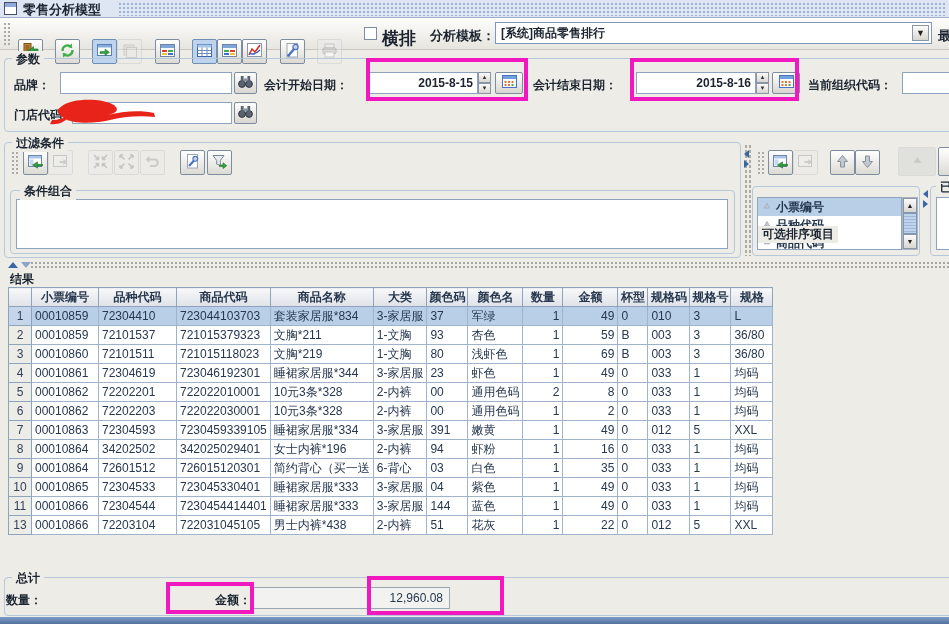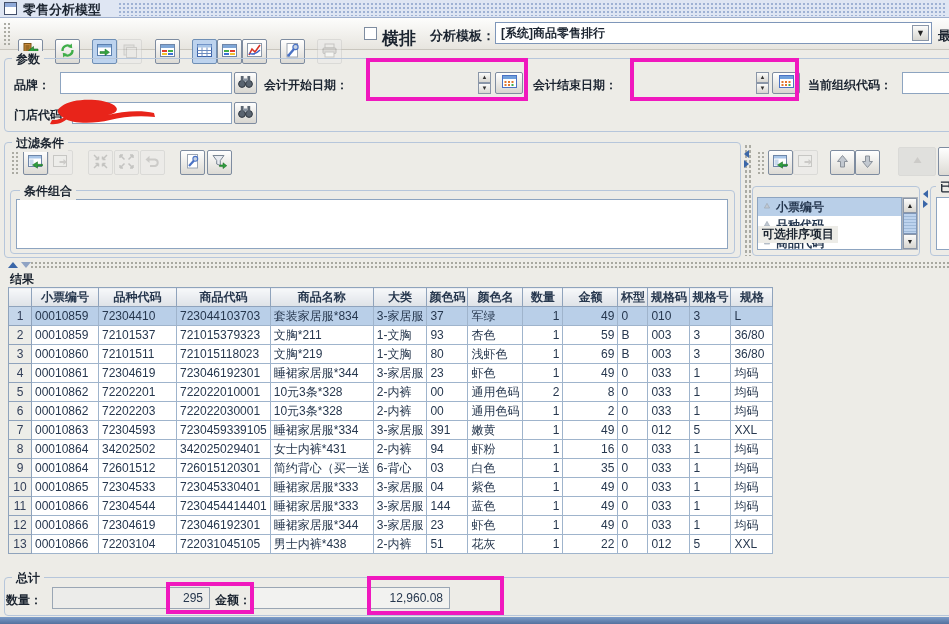--- a/index.html
+++ b/index.html
@@ -185,40 +185,42 @@
       <span class="ic-binoc"><svg width="17" height="17" viewBox="0 0 17 17">
           <circle cx="5" cy="11" r="3.4" fill="#5A6470" stroke="#2F3740"></circle>
           <circle cx="12" cy="11" r="3.4" fill="#5A6470" stroke="#2F3740"></circle>
           <rect x="3.8" y="3" width="2.8" height="6" fill="#5A6470"></rect>
           <rect x="10.4" y="3" width="2.8" height="6" fill="#5A6470"></rect>
           <rect x="7" y="5.5" width="3" height="3" fill="#8792A0"></rect>
         </svg></span>
     </div>
 
   <span class="lbl" style="left:264px;top:77px;">会计开始日期：</span>
+  <div class="datefield" style="left:368px;top:72px;width:110px;">2015-8-15</div>
   <div class="spinner" style="left:478px;top:72px;">
     <span class="sp" style="top:0;">▲</span>
     <span class="sp" style="top:11px;">▼</span>
   </div>
   <div class="sq-btn" style="left:495px;top:72px;width:28px;">
       <span class="ic-cal"><svg width="17" height="17" viewBox="0 0 17 17">
           <rect x="1.5" y="2.5" width="14" height="12" fill="#FFF" stroke="#4A72C4"></rect>
           <rect x="2" y="3" width="13" height="3" fill="#6FA0DC"></rect>
           <g fill="#E2762E">
             <rect x="3.5" y="8" width="2" height="2"></rect>
             <rect x="7" y="8" width="2" height="2"></rect>
             <rect x="10.5" y="8" width="2" height="2"></rect>
             <rect x="3.5" y="11" width="2" height="2"></rect>
             <rect x="7" y="11" width="2" height="2"></rect>
           </g>
           <rect x="10.5" y="11" width="2" height="2" fill="#3FAE49"></rect>
         </svg></span>
     </div>
 
   <span class="lbl" style="left:533px;top:77px;">会计结束日期：</span>
+  <div class="datefield" style="left:636px;top:72px;width:120px;">2015-8-16</div>
   <div class="spinner" style="left:756px;top:72px;">
     <span class="sp" style="top:0;">▲</span>
     <span class="sp" style="top:11px;">▼</span>
   </div>
   <div class="sq-btn" style="left:772px;top:72px;width:28px;">
       <span class="ic-cal"><svg width="17" height="17" viewBox="0 0 17 17">
           <rect x="1.5" y="2.5" width="14" height="12" fill="#FFF" stroke="#4A72C4"></rect>
           <rect x="2" y="3" width="13" height="3" fill="#6FA0DC"></rect>
           <g fill="#E2762E">
             <rect x="3.5" y="8" width="2" height="2"></rect>
@@ -537,21 +539,21 @@
           <td class="">0</td>
           <td class="">012</td>
           <td class="">5</td>
           <td class="">XXL</td>
         </tr>
         <tr>
           <td class="rownum">8</td>
           <td class="">00010864</td>
           <td class="">34202502</td>
           <td class="">342025029401</td>
-          <td class="">女士内裤*431</td>
+          <td class="">女士内裤*196</td>
           <td class="">2-内裤</td>
           <td class="">94</td>
           <td class="">虾粉</td>
           <td class="r">1</td>
           <td class="r">16</td>
           <td class="">0</td>
           <td class="">033</td>
           <td class="">1</td>
           <td class="">均码</td>
         </tr>
@@ -597,36 +599,20 @@
           <td class="">144</td>
           <td class="">蓝色</td>
           <td class="r">1</td>
           <td class="r">49</td>
           <td class="">0</td>
           <td class="">033</td>
           <td class="">1</td>
           <td class="">均码</td>
         </tr>
         <tr>
-          <td class="rownum">12</td>
-          <td class="">00010866</td>
-          <td class="">72304619</td>
-          <td class="">723046192301</td>
-          <td class="">睡裙家居服*344</td>
-          <td class="">3-家居服</td>
-          <td class="">23</td>
-          <td class="">虾色</td>
-          <td class="r">1</td>
-          <td class="r">49</td>
-          <td class="">0</td>
-          <td class="">033</td>
-          <td class="">1</td>
-          <td class="">均码</td>
-        </tr>
-        <tr>
           <td class="rownum">13</td>
           <td class="">00010866</td>
           <td class="">72203104</td>
           <td class="">722031045105</td>
           <td class="">男士内裤*438</td>
           <td class="">2-内裤</td>
           <td class="">51</td>
           <td class="">花灰</td>
           <td class="r">1</td>
           <td class="r">22</td>
@@ -634,21 +620,20 @@
           <td class="">012</td>
           <td class="">5</td>
           <td class="">XXL</td>
         </tr>
       </tbody>
     </table>
 
   <div class="grp" style="left:4px;top:577px;width:952px;height:39px;"></div>
   <span class="legend" style="left:12px;top:570px;">总计</span>
   <span class="lbl" style="left:6px;top:592px;">数量：</span>
-  <div class="tot-field" style="left:52px;top:587px;width:158px;">295</div>
   <span class="lbl" style="left:215px;top:592px;">金额：</span>
   <div class="tot-field" style="left:253px;top:587px;width:197px;background:#F2F2F0;">12,960.08</div>
 
   <div class="bottom-strip"></div>
 
   <div class="anno" style="left:366px;top:58px;width:162px;height:43px;"></div>
   <div class="anno" style="left:630px;top:58px;width:169px;height:43px;"></div>
   <div class="anno" style="left:166px;top:582px;width:88px;height:32px;"></div>
   <div class="anno" style="left:367px;top:576px;width:137px;height:39px;"></div>
   <svg class="scribble" style="left:38px;top:96px;" width="125" height="32" viewBox="0 0 125 32">

